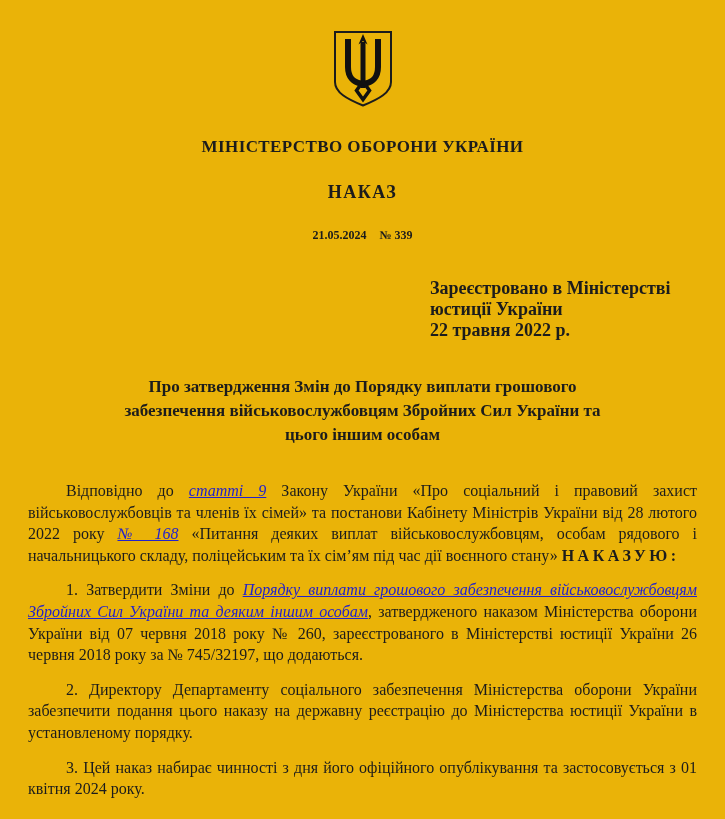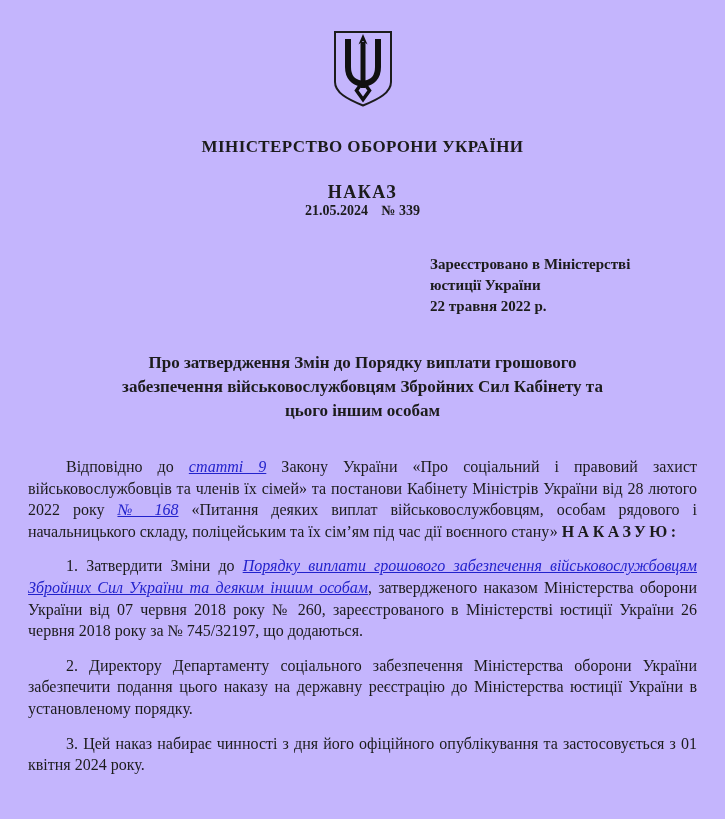--- a/index.html
+++ b/index.html
@@ -3,21 +3,21 @@
 <meta charset="utf-8">
 <style>
   * { margin: 0; padding: 0; box-sizing: border-box; }
   html, body { background: #ffffff; }
   body { font-family: "Liberation Serif", "DejaVu Serif", serif; }
 
   .page {
     position: relative;
     width: 725px;
     height: 819px;
-    background: #c4b5fd;
+    background: #eab308;
     color: #1c1c1c;
     padding: 28px 28px 0 28px;
     overflow: hidden;
   }
 
   .emblem-wrap {
     text-align: center;
     padding-top: 2px;
   }
 
@@ -33,29 +33,30 @@
     text-align: center;
     font-weight: bold;
     font-size: 18px;
     letter-spacing: 1.5px;
     margin-top: 25px;
   }
 
   .date-line {
     text-align: center;
     font-weight: bold;
-    font-size: 14px;
+    font-size: 12px;
+    margin-top: 25px;
   }
   .date-line .doc-number { margin-left: 10px; }
 
   .registration {
     margin-top: 35px;
     margin-left: 402px;
     font-weight: bold;
-    font-size: 15px;
+    font-size: 18px;
     line-height: 21px;
   }
 
   .doc-title {
     margin-top: 34px;
     text-align: center;
     font-weight: bold;
     font-size: 17px;
     line-height: 24px;
   }
@@ -113,21 +114,21 @@
   </div>
 
   <div class="registration">
       <div>Зареєстровано в Міністерстві</div>
       <div>юстиції України</div>
       <div>22 травня 2022 р.</div>
     </div>
 
   <div class="doc-title">
       <div>Про затвердження Змін до Порядку виплати грошового</div>
-      <div>забезпечення військовослужбовцям Збройних Сил Кабінету та</div>
+      <div>забезпечення військовослужбовцям Збройних Сил України та</div>
       <div>цього іншим особам</div>
     </div>
 
   <div class="body-text">
     <p><span class="seg-plain">Відповідно до </span><a class="seg-link">статті 9</a><span class="seg-plain"> Закону України «Про соціальний і правовий захист військовослужбовців та членів їх сімей» та постанови Кабінету Міністрів України від 28 лютого 2022 року </span><a class="seg-link">№ 168</a><span class="seg-plain"> «Питання деяких виплат військовослужбовцям, особам рядового і начальницького складу, поліцейським та їх сім’ям під час дії воєнного стану» </span><span class="seg-decree">НАКАЗУЮ:</span></p>
     <p><span class="seg-plain">1. Затвердити Зміни до </span><a class="seg-link">Порядку виплати грошового забезпечення військовослужбовцям Збройних Сил України та деяким іншим особам</a><span class="seg-plain">, затвердженого наказом Міністерства оборони України від 07 червня 2018 року № 260, зареєстрованого в Міністерстві юстиції України 26 червня 2018 року за № 745/32197, що додаються.</span></p>
     <p><span class="seg-plain">2. Директору Департаменту соціального забезпечення Міністерства оборони України забезпечити подання цього наказу на державну реєстрацію до Міністерства юстиції України в установленому порядку.</span></p>
     <p><span class="seg-plain">3. Цей наказ набирає чинності з дня його офіційного опублікування та застосовується з 01 квітня 2024 року.</span></p>
   </div>
 

